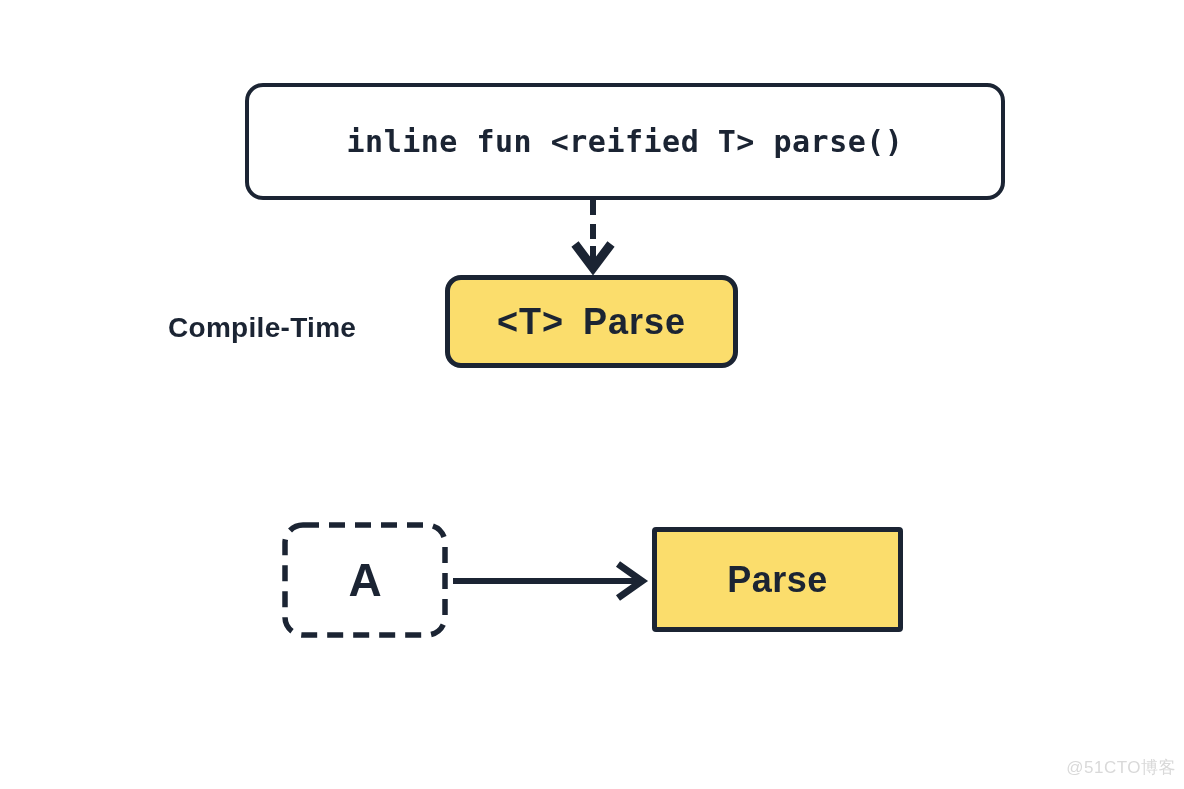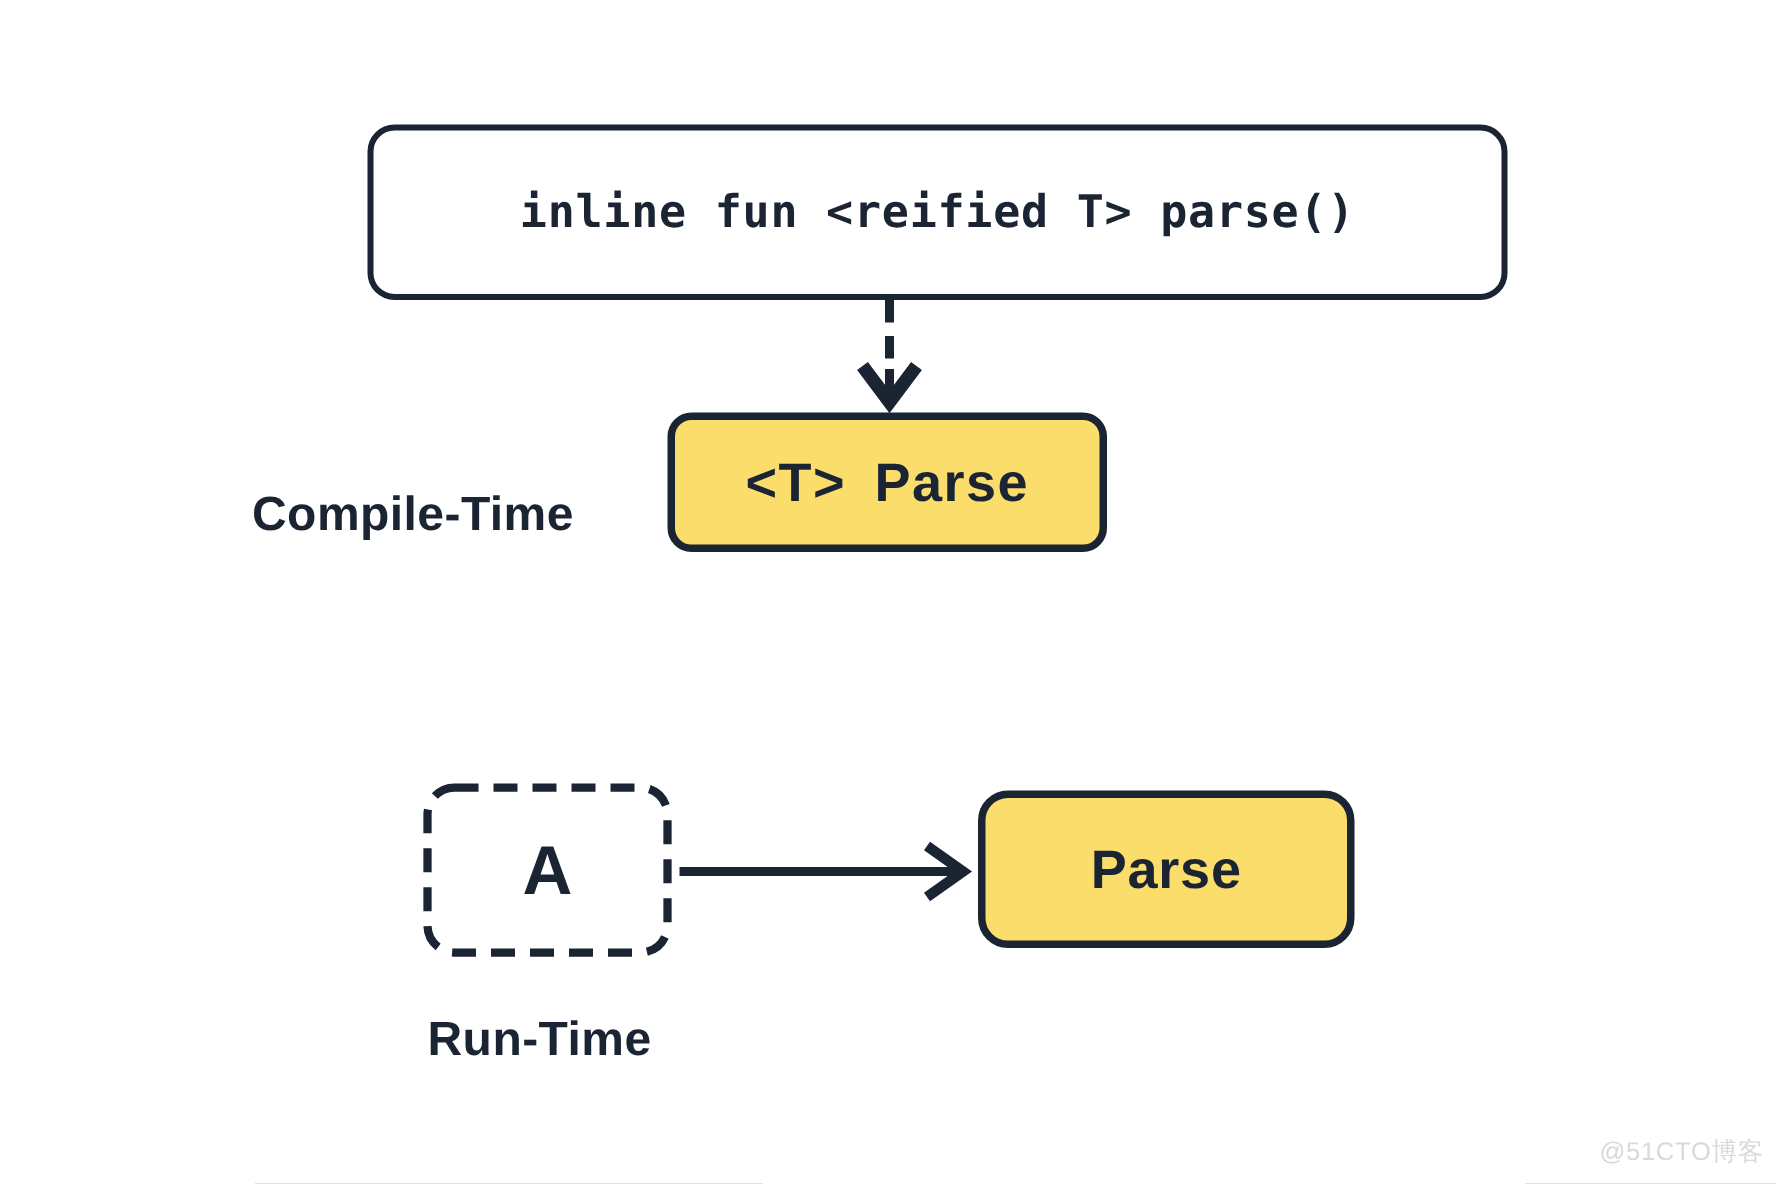--- a/index.html
+++ b/index.html
@@ -38,37 +38,37 @@
     font-weight:700;
     text-align:center;
   }
   .compile-box{
     left:445px;top:275px;width:293px;height:93px;
     border-radius:16px;
     font-size:36px;letter-spacing:1px;word-spacing:8px;
   }
   .runtime-parse-box{
     left:652px;top:527px;width:251px;height:105px;
-    border-radius:20px;
+    border-radius:4px;
     font-size:36px;letter-spacing:.5px;
   }
   .erased-box-svg{
     position:absolute;left:281px;top:521px;width:168px;height:118px;
   }
   .erased-label{
     left:283px;top:523px;width:164px;height:114px;
     font-size:46px;font-weight:800;
   }
   .side-label{
     position:absolute;
     color:var(--ink);
     font-weight:700;
     letter-spacing:.3px;
   }
-  .compile-label{left:168px;top:324px;font-size:32px;}
+  .compile-label{left:168px;top:312px;font-size:28px;}
   .runtime-label{left:285px;top:674px;font-size:32px;}
   .arrow-svg{position:absolute;}
   .dashed-arrow{left:568px;top:200px;}
   .solid-arrow{left:450px;top:559px;}
   .watermark{
     position:absolute;right:8px;bottom:10px;
     color:var(--watermark);
     font-size:17px;letter-spacing:.5px;
   }
 </style>
@@ -100,17 +100,16 @@
 
   <svg class="arrow-svg solid-arrow" width="200" height="44" viewBox="0 0 200 44">
     <line x1="3" y1="22" x2="188" y2="22" stroke="#1b2433" stroke-width="6"></line>
     <path d="M168 5 L192 22 L168 39" fill="none" stroke="#1b2433" stroke-width="7" stroke-linejoin="miter"></path>
   </svg>
 
   <div class="node yellow-box runtime-parse-box">
     <span>Parse</span>
   </div>
 
-  <div class="side-label runtime-label">Run-Time</div>
 
   <div class="watermark">@51CTO博客</div>
 
 </div>
 
 </body></html>

